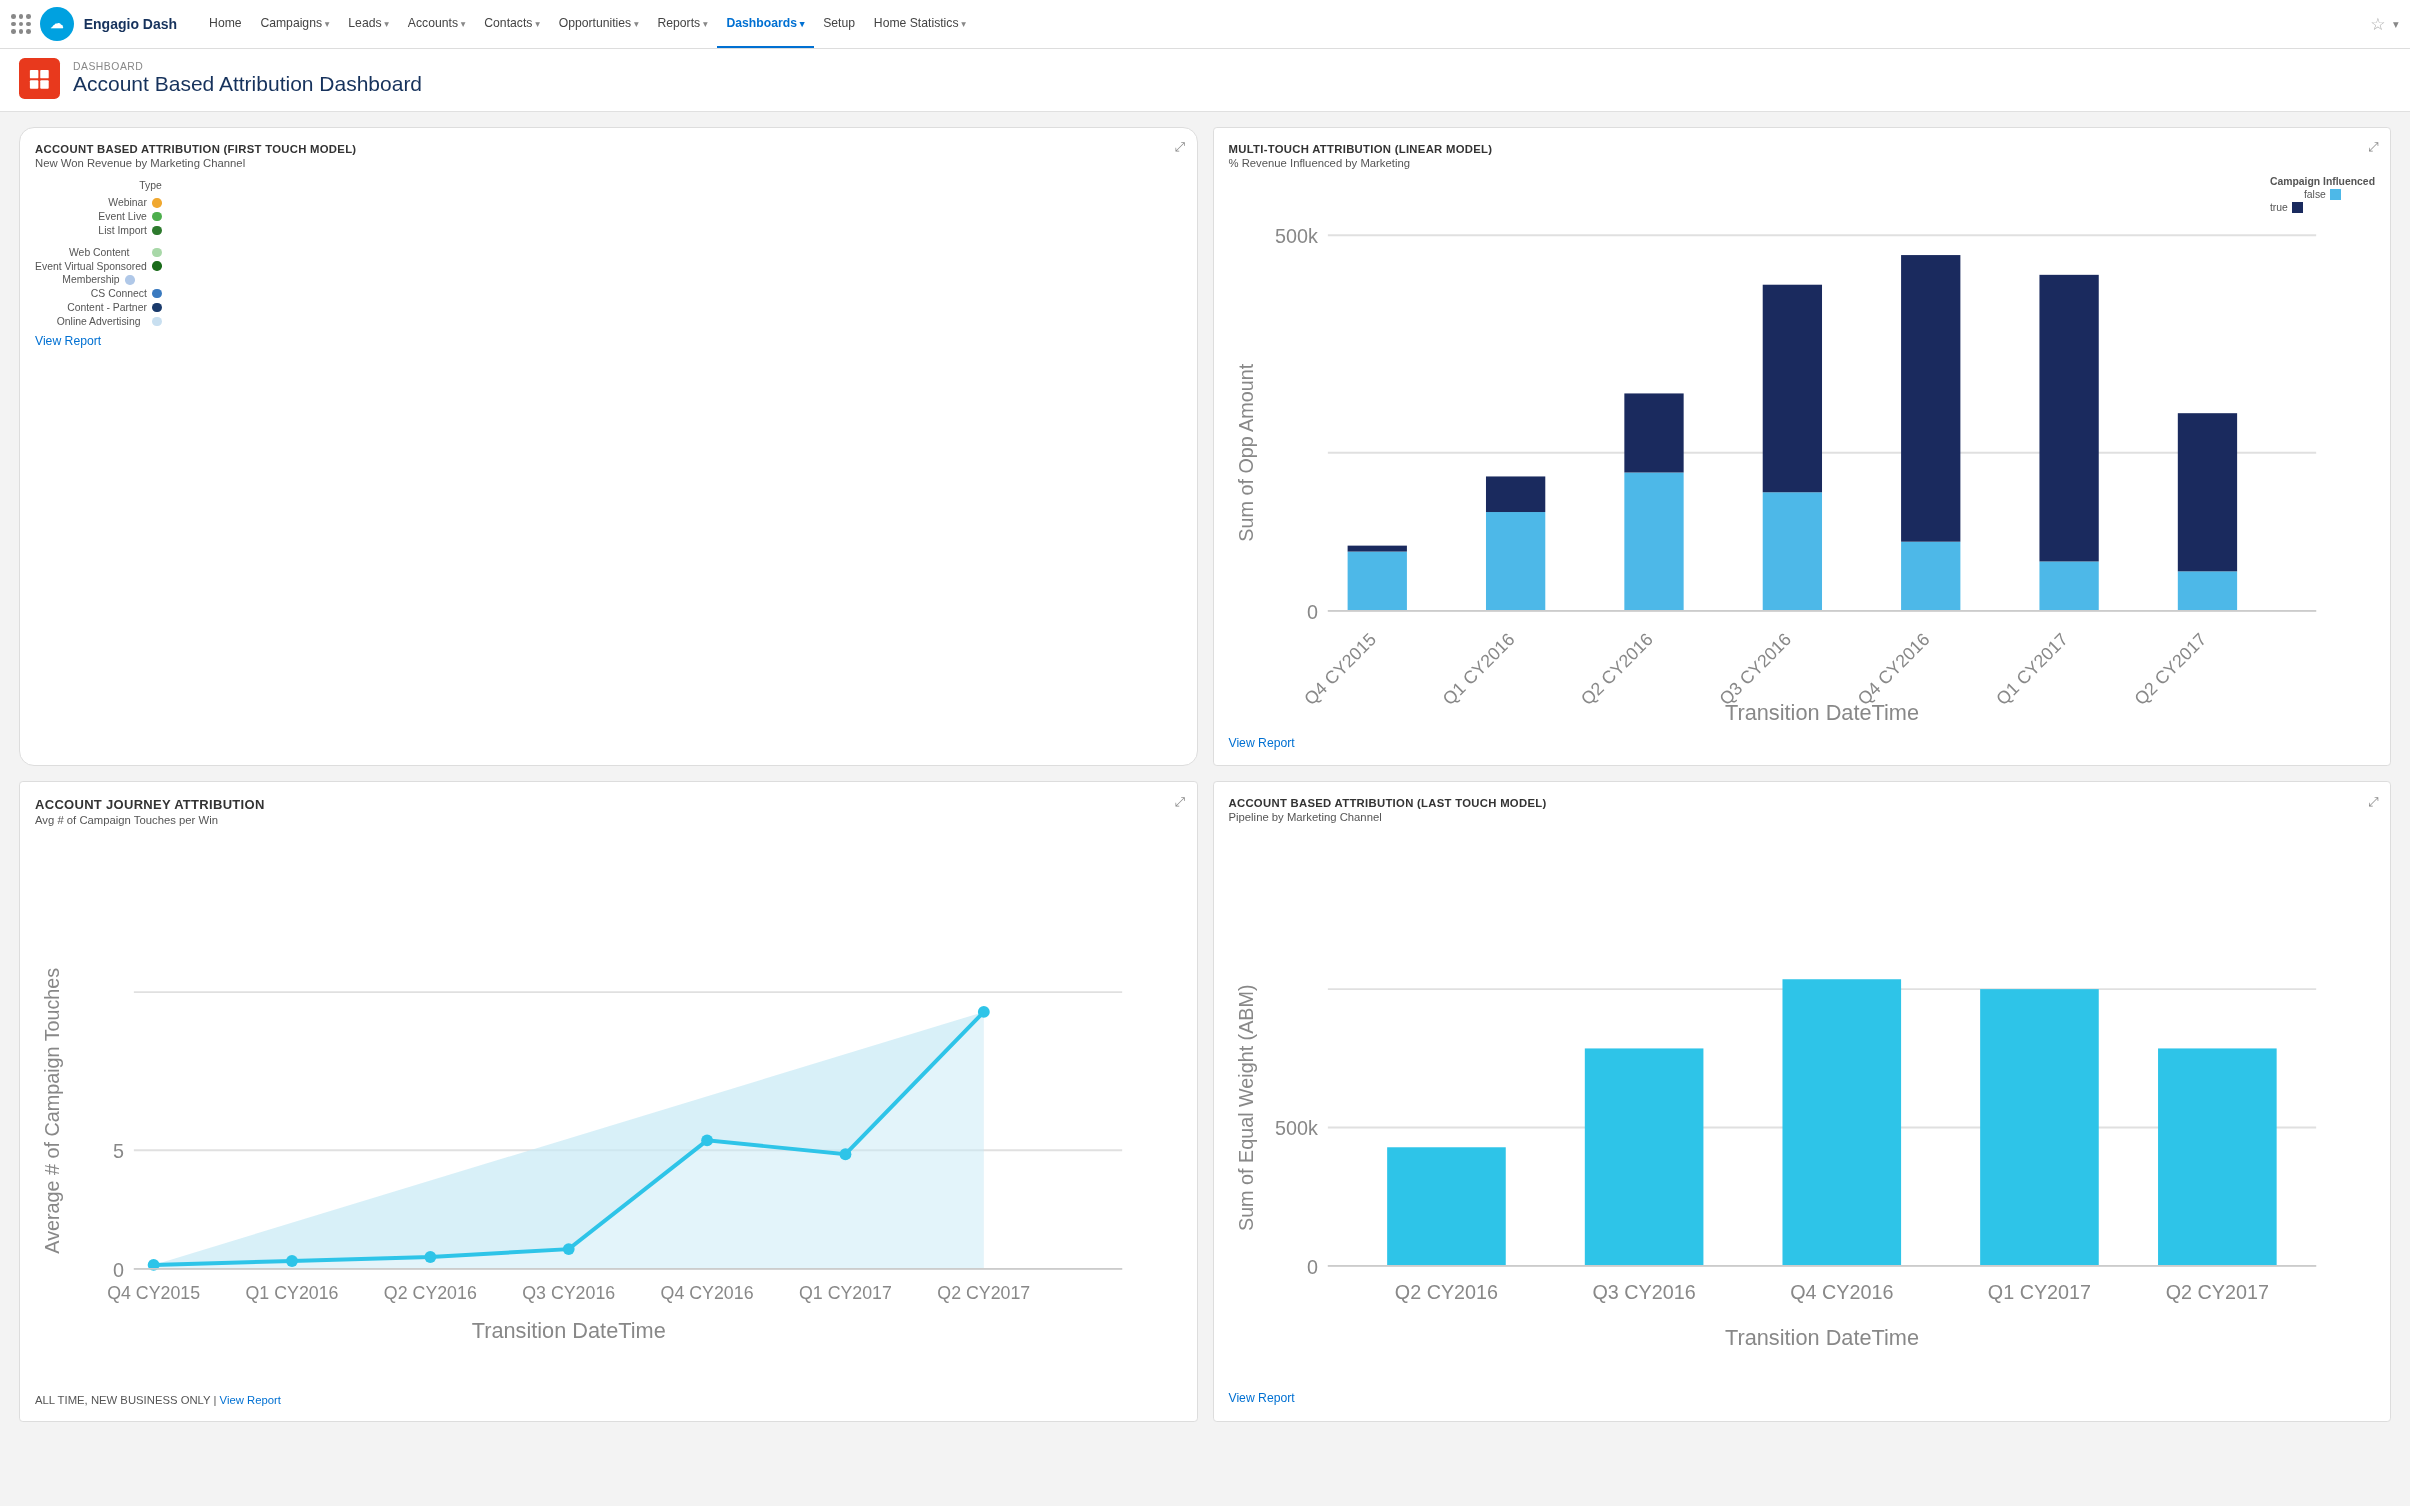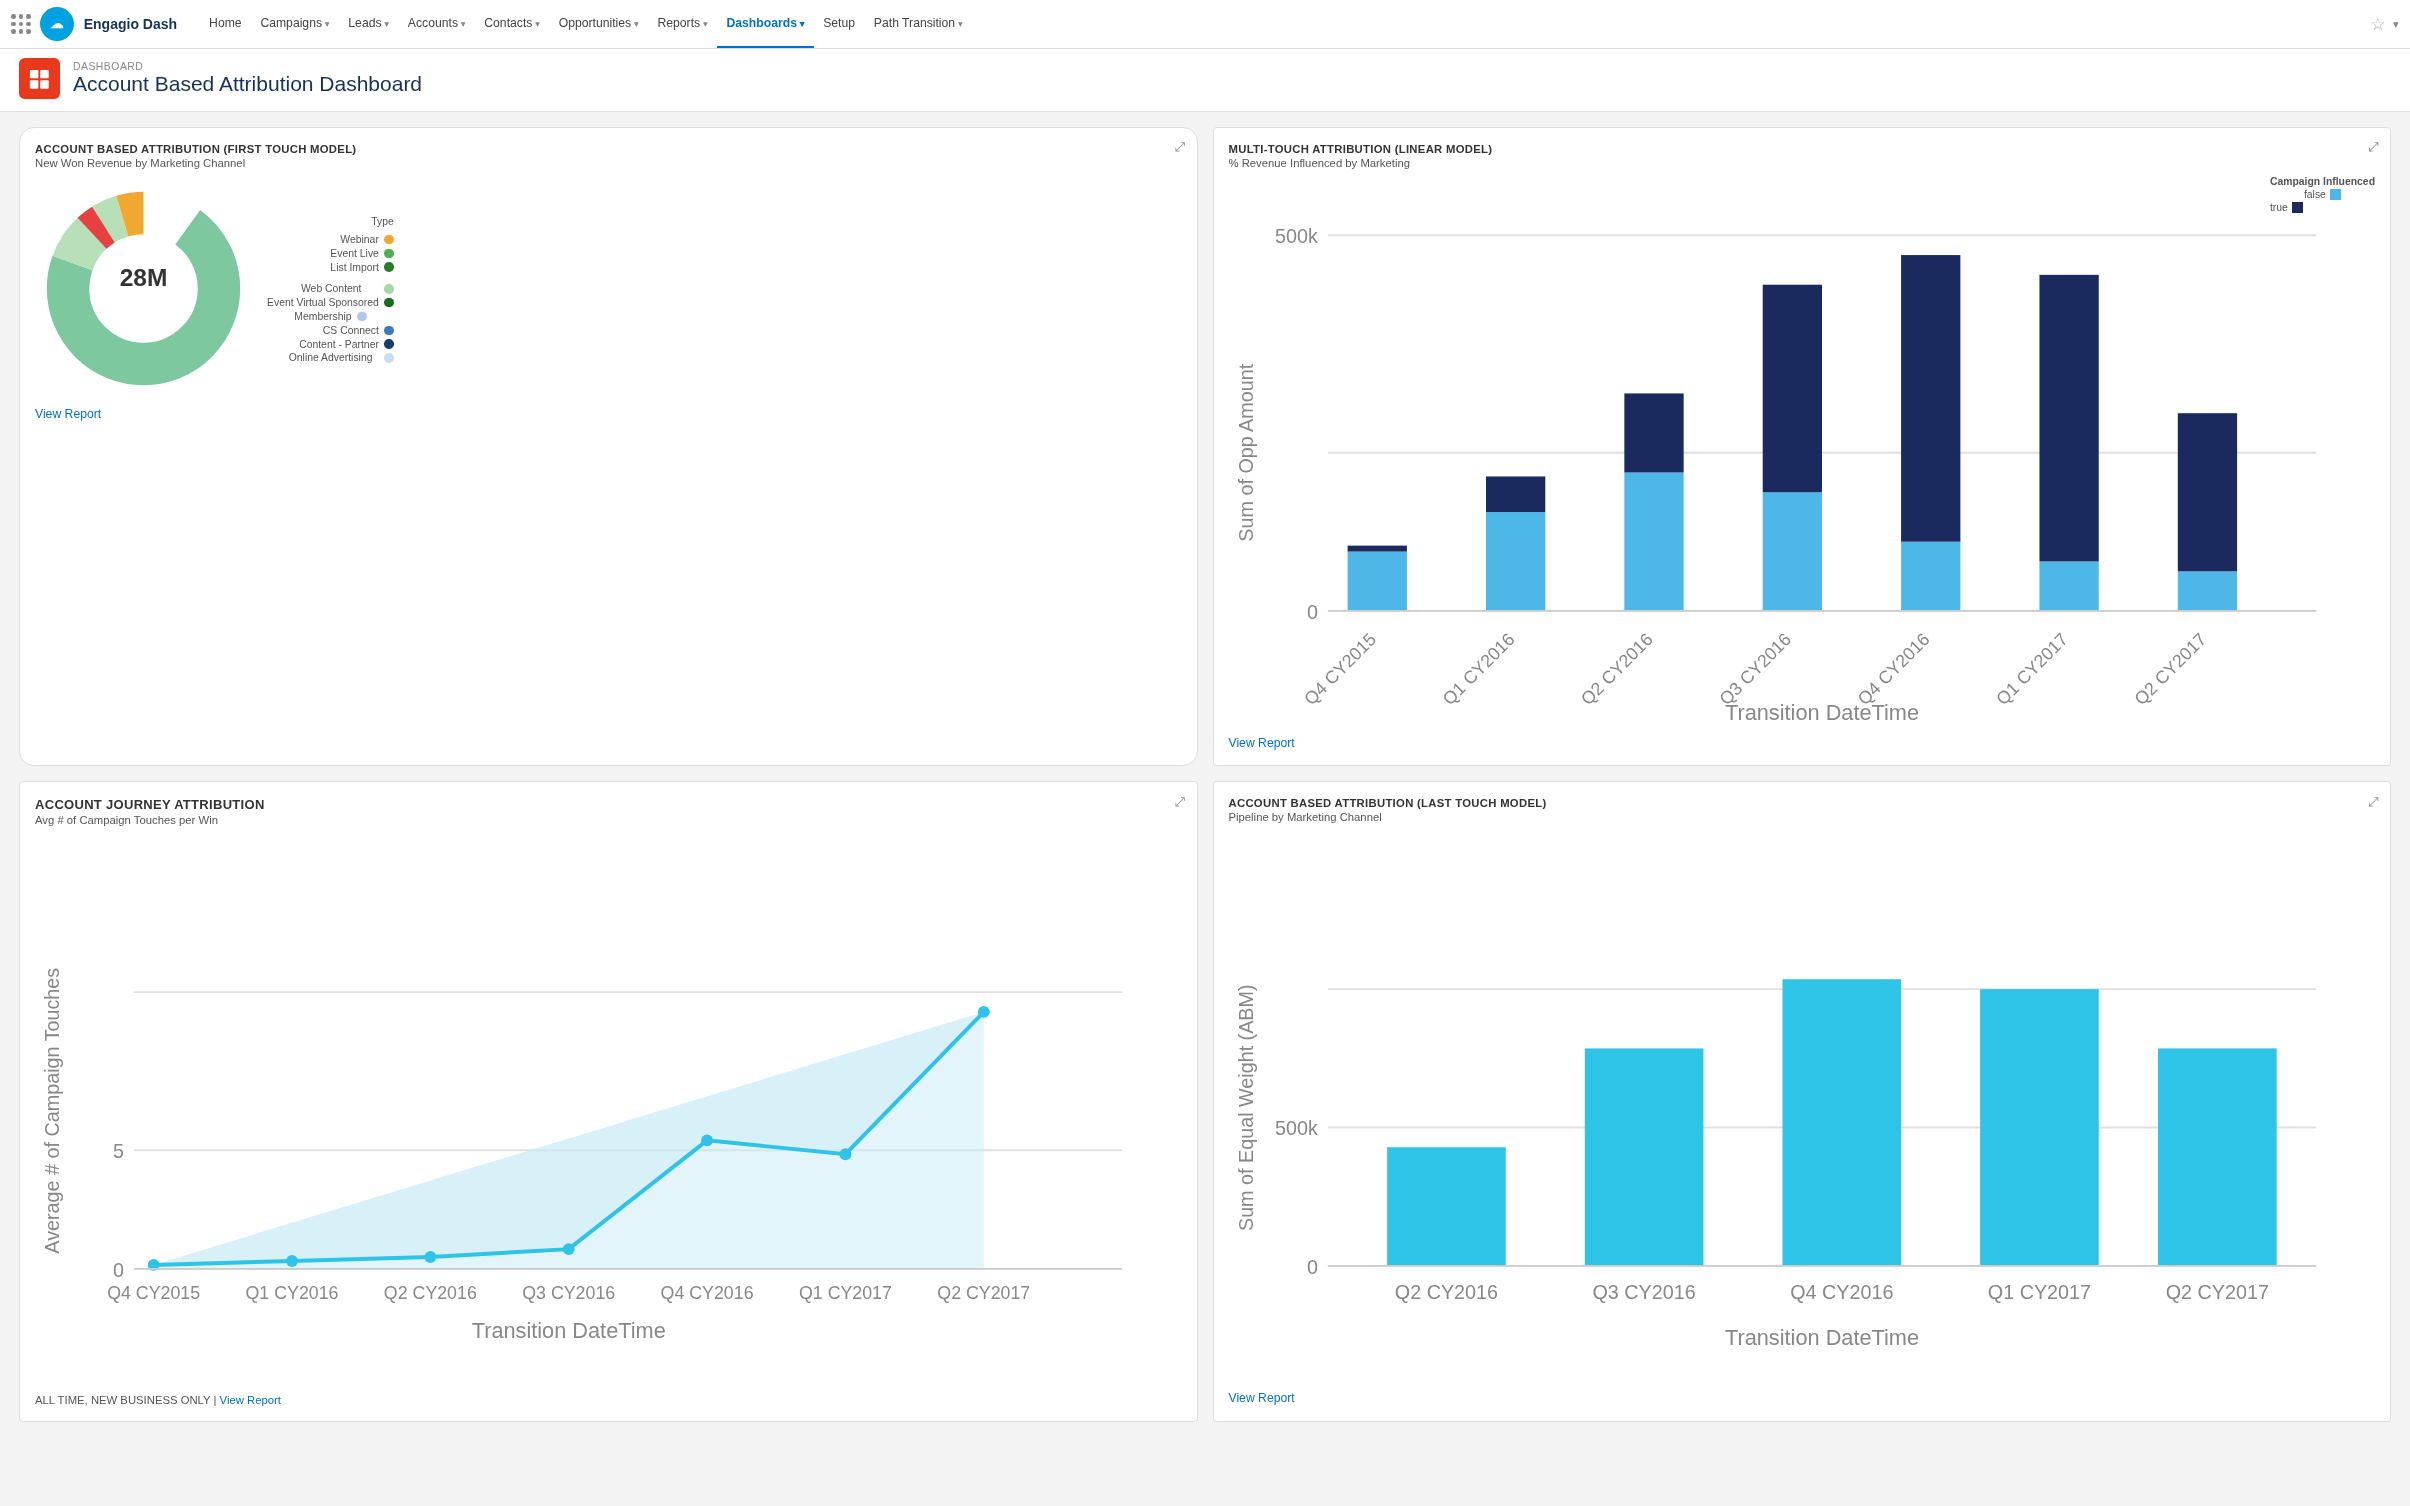--- a/index.html
+++ b/index.html
@@ -55,21 +55,21 @@
     <div style="display:flex;align-items:center;height:100%;padding:0 9.4px;cursor:pointer;color:#444;font-size:12.2px;white-space:nowrap;border-bottom:2.8px solid transparent;">
       <span>Reports</span>
       <span style="font-size:9.4px;margin-left:2.8px;color:#888;">▾</span>
     </div>
     <div style="display:flex;align-items:center;height:100%;padding:0 9.4px;cursor:pointer;color:#0070d2;font-size:12.2px;font-weight:600;white-space:nowrap;border-bottom:2.8px solid #0070d2;">
       <span>Dashboards</span>
       <span style="font-size:9.4px;margin-left:2.8px;color:#0070d2;">▾</span>
     </div>
     <div style="display:flex;align-items:center;height:100%;padding:0 9.4px;cursor:pointer;color:#444;font-size:12.2px;white-space:nowrap;border-bottom:2.8px solid transparent;">Setup</div>
     <div style="display:flex;align-items:center;height:100%;padding:0 9.4px;cursor:pointer;color:#444;font-size:12.2px;white-space:nowrap;border-bottom:2.8px solid transparent;">
-      <span>Path Transition</span>
+      <span>Home Statistics</span>
       <span style="font-size:9.4px;margin-left:2.8px;color:#888;">▾</span>
     </div>
   </div>
 
   <div style="margin-left:auto;display:flex;align-items:center;gap:7.5px;">
     <button style="font-size:17px;color:#aaa;cursor:pointer;background:none;border:none;">☆</button>
     <span style="font-size:11.3px;color:#888;cursor:pointer;">▾</span>
   </div>
 </nav>
 
@@ -92,35 +92,20 @@
   <div style="display:grid;grid-template-columns:1fr 1fr;gap:15px;">
 
     <div style="background:#fff;border:0.9px solid #ddd;border-radius:15px;padding:15px;position:relative;">
       <div style="font-size:11.3px;font-weight:700;color:#333;text-transform:uppercase;letter-spacing:0.3px;margin-bottom:1.9px;">ACCOUNT BASED ATTRIBUTION (FIRST TOUCH MODEL)</div>
       <div style="font-size:11.3px;color:#555;margin-bottom:11.3px;">New Won Revenue by Marketing Channel</div>
       <div style="position:absolute;top:11.3px;right:11.3px;cursor:pointer;color:#888;font-size:13px;">⤢</div>
 
       
       <div style="display:flex;align-items:center;gap:15px;">
 
-        <div style="flex-shrink:0;">
-          <svg width="217" height="217" viewBox="0 0 230 230" style="font-size:13px">
-
-            <circle cx="115" cy="115" r="80" fill="none" stroke="#7ec8a0" stroke-width="45" stroke-dasharray="354 502" stroke-dashoffset="-50" transform="rotate(-90 115 115)"></circle>
-
-            <circle cx="115" cy="115" r="80" fill="none" stroke="#b8e0b8" stroke-width="45" stroke-dasharray="75 502" stroke-dashoffset="-404" transform="rotate(-90 115 115)"></circle>
-
-            <circle cx="115" cy="115" r="80" fill="none" stroke="#f0a830" stroke-width="45" stroke-dasharray="40 502" stroke-dashoffset="-479" transform="rotate(-90 115 115)"></circle>
-
-            <circle cx="115" cy="115" r="80" fill="none" stroke="#e84040" stroke-width="45" stroke-dasharray="15 502" stroke-dashoffset="-442" transform="rotate(-90 115 115)"></circle>
-
-            <circle cx="115" cy="115" r="56" fill="white"></circle>
-            <text x="115" y="112" text-anchor="middle" font-size="26" font-weight="600" fill="#333">28M</text>
-          </svg>
-        </div>
 
         <div style="display:flex;flex-direction:column;gap:2.8px;font-size:10.4px;">
           <div style="font-size:10.4px;color:#555;text-align:right;margin-bottom:3.8px;">Type</div>
           <div style="display:flex;align-items:center;gap:5.6px;justify-content:flex-end;">
             <span style="color:#555;">Webinar</span>
             <span style="width:9.4px;height:9.4px;border-radius:50%;background:#f0a830;display:inline-block;"></span>
           </div>
           <div style="display:flex;align-items:center;gap:5.6px;justify-content:flex-end;">
             <span style="color:#555;">Event Live</span>
             <span style="width:9.4px;height:9.4px;border-radius:50%;background:#4cae4c;display:inline-block;"></span>

